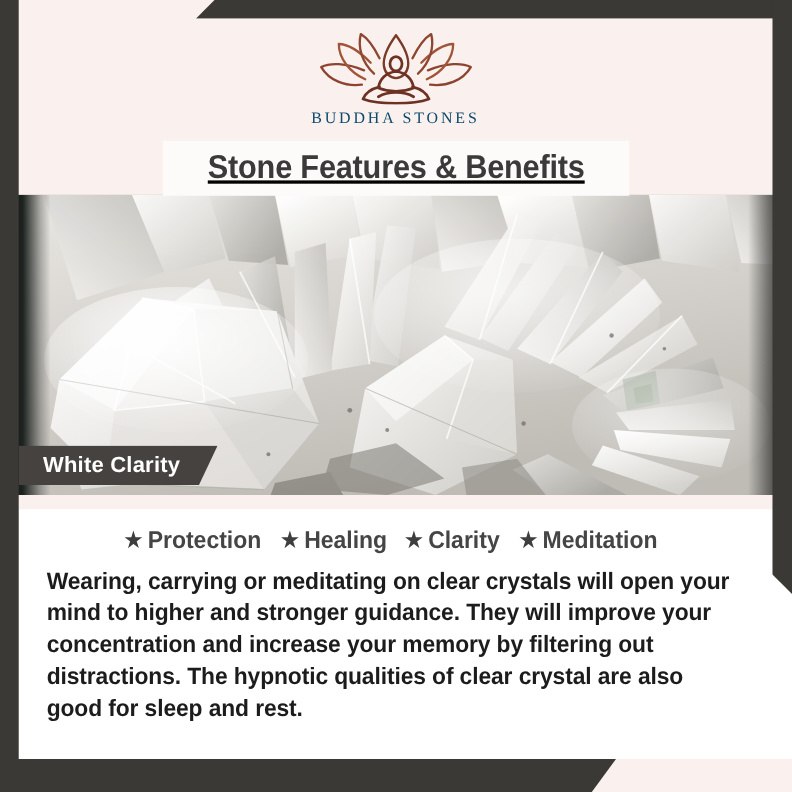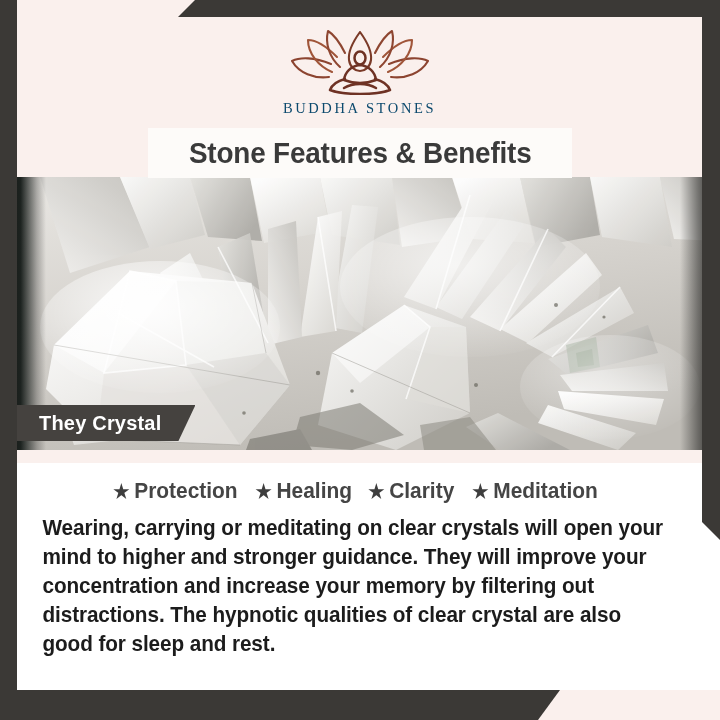--- a/index.html
+++ b/index.html
@@ -90,20 +90,21 @@
     position: absolute;
     left: 148px;
     top: 128px;
     width: 424px;
     height: 50px;
     background: #FDFBF9;
     display: flex;
     align-items: center;
     justify-content: center;
     z-index: 4;
+    text-decoration: underline;
   }
   #title-text {
     font-size: 30px;
     font-weight: 700;
     color: #3A3A3A;
     letter-spacing: -0.2px;
     transform: scaleX(0.93);
     white-space: nowrap;
   }
 
@@ -381,21 +382,21 @@
         <circle cx="604" cy="140" r="1.6"></circle>
         <circle cx="244" cy="236" r="1.8"></circle>
         <circle cx="476" cy="208" r="2"></circle>
       </g>
     </svg>
     <div id="photo-vignette-left"></div>
     <div id="photo-vignette-right"></div>
   </div>
 
   <div id="stone-badge">
-    <span id="stone-badge-label">They Crystal</span>
+    <span id="stone-badge-label">White Clarity</span>
   </div>
 
   <div id="strip"></div>
 
   <div id="content">
 
     <div id="benefits">
       <span class="benefit">
         <span class="star">★</span>
         <span>Protection</span>

